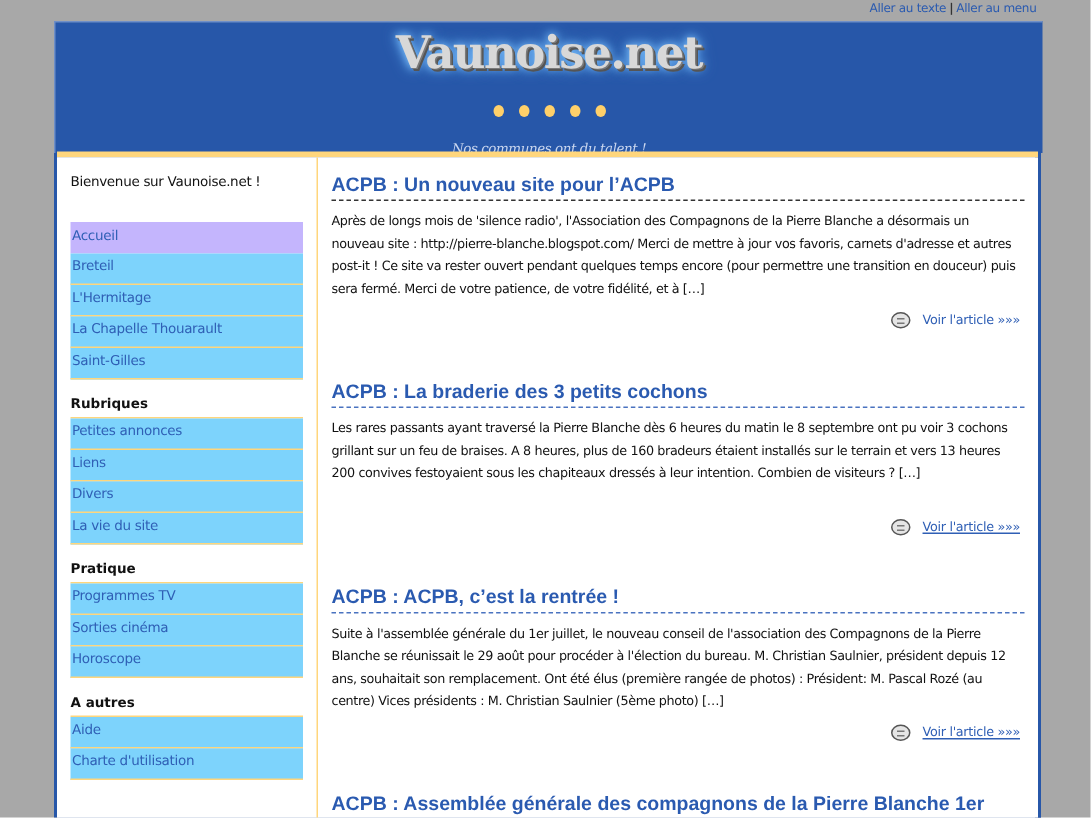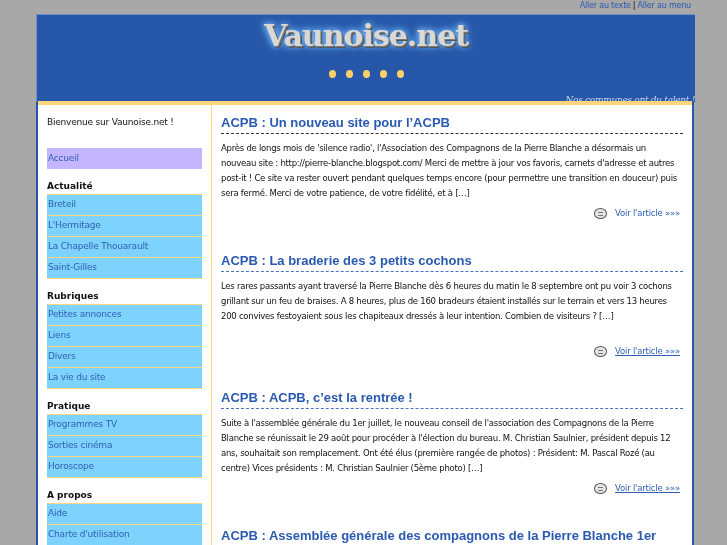--- a/index.html
+++ b/index.html
@@ -35,21 +35,21 @@
   }
   .dots {
     position:absolute; left:0; right:0; top:55px; text-align:center;
     font-size:0;
   }
   .dot {
     display:inline-block; width:7px; height:8px; border-radius:50%;
     background:#ffd06a; margin:0 5px;
   }
   .tagline {
-    position:absolute; left:0; right:0; top:80px; text-align:right;
+    position:absolute; left:0; right:0; top:80px; text-align:center;
     font-family:"DejaVu Serif", "Liberation Serif", serif;
     font-style:italic; font-size:9px; color:#c9d6ef; letter-spacing:-0.3px;
   }
   .stripe {
     position:absolute; left:2px; top:87px; width:654px; height:4px;
     background:#ffd67c;
   }
   .body {
     position:absolute; left:2px; top:91px; width:654px; height:460px;
     background:#fff;
@@ -127,23 +127,20 @@
     <div class="tagline">Nos communes ont du talent !</div>
   </div>
   <div class="stripe"></div>
 
   <div class="body">
     <div class="sidebar">
       <div class="welcome">Bienvenue sur Vaunoise.net !</div>
       <div class="menu">
         <a href="#" class="menu-item active">Accueil</a>
 
-        <div class="menu-head">
-            <span>Actualité</span>
-          </div>
         <a href="#" class="menu-item">Breteil</a>
         <a href="#" class="menu-item">L'Hermitage</a>
         <a href="#" class="menu-item">La Chapelle Thouarault</a>
         <a href="#" class="menu-item">Saint-Gilles</a>
 
         <div class="menu-head">
             <span>Rubriques</span>
           </div>
         <a href="#" class="menu-item">Petites annonces</a>
         <a href="#" class="menu-item">Liens</a>
@@ -151,21 +148,21 @@
         <a href="#" class="menu-item">La vie du site</a>
 
         <div class="menu-head">
             <span>Pratique</span>
           </div>
         <a href="#" class="menu-item">Programmes TV</a>
         <a href="#" class="menu-item">Sorties cinéma</a>
         <a href="#" class="menu-item">Horoscope</a>
 
         <div class="menu-head">
-            <span>A propos</span>
+            <span>A autres</span>
           </div>
         <a href="#" class="menu-item">Aide</a>
         <a href="#" class="menu-item">Charte d'utilisation</a>
 
       </div>
     </div>
 
     <div class="main">
       <div class="article" style="top:10px;">
         <div class="art-title">ACPB : Un nouveau site pour l’ACPB</div>

